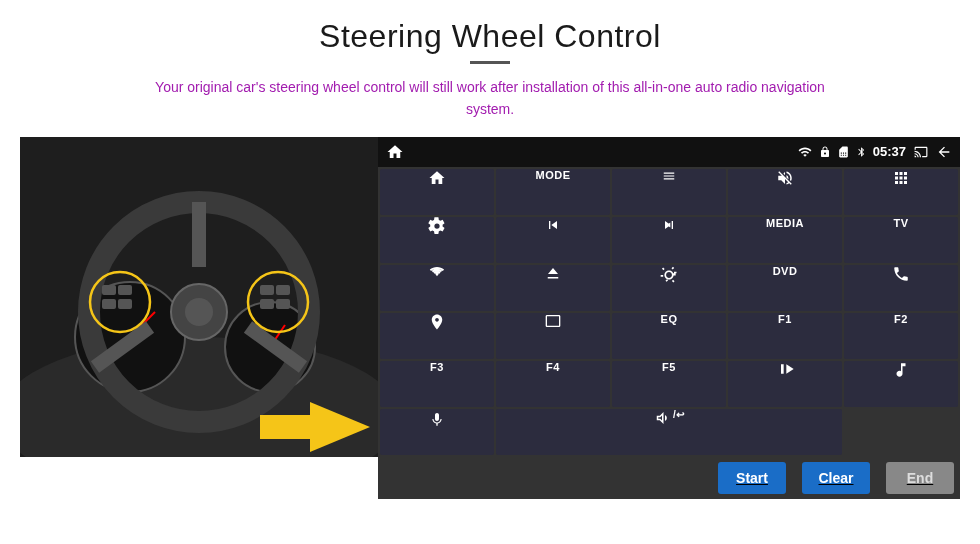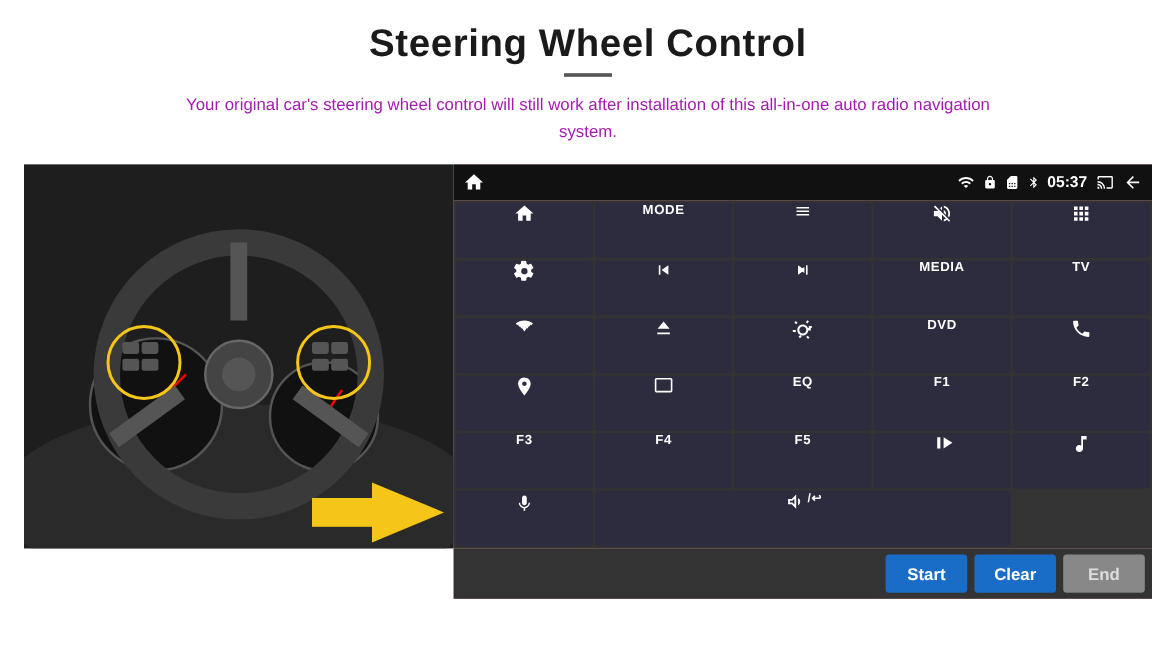--- a/index.html
+++ b/index.html
@@ -15,21 +15,21 @@
       width: 980px;
       height: 544px;
       display: flex;
       flex-direction: column;
       align-items: center;
       padding-top: 18px;
     }
 
     .title {
       font-size: 32px;
-      font-weight: 700;
+      font-weight: 400;
       color: #1a1a1a;
       letter-spacing: 0.5px;
       margin-bottom: 6px;
     }
 
     .title-underline {
       width: 40px;
       height: 3px;
       background: #555;
       margin: 0 auto 12px;
@@ -63,21 +63,21 @@
 
     
     .steering-svg {
       width: 100%;
       height: 100%;
     }
 
     
     .control-panel {
       flex: 1;
-      background: #fca5a5;
+      background: #b91c1c;
       display: flex;
       flex-direction: column;
     }
 
     
     .status-bar {
       background: #111;
       height: 30px;
       display: flex;
       align-items: center;
@@ -116,21 +116,22 @@
     }
 
     
     .action-bar {
       background: #333;
       height: 42px;
       display: flex;
       align-items: center;
       justify-content: flex-end;
       padding: 0 6px;
-      gap: 6px;
+      gap: 16px;
+      text-decoration: underline;
     }
 
     .action-btn {
       height: 32px;
       min-width: 68px;
       border: none;
       border-radius: 3px;
       font-size: 14px;
       font-weight: bold;
       cursor: pointer;

